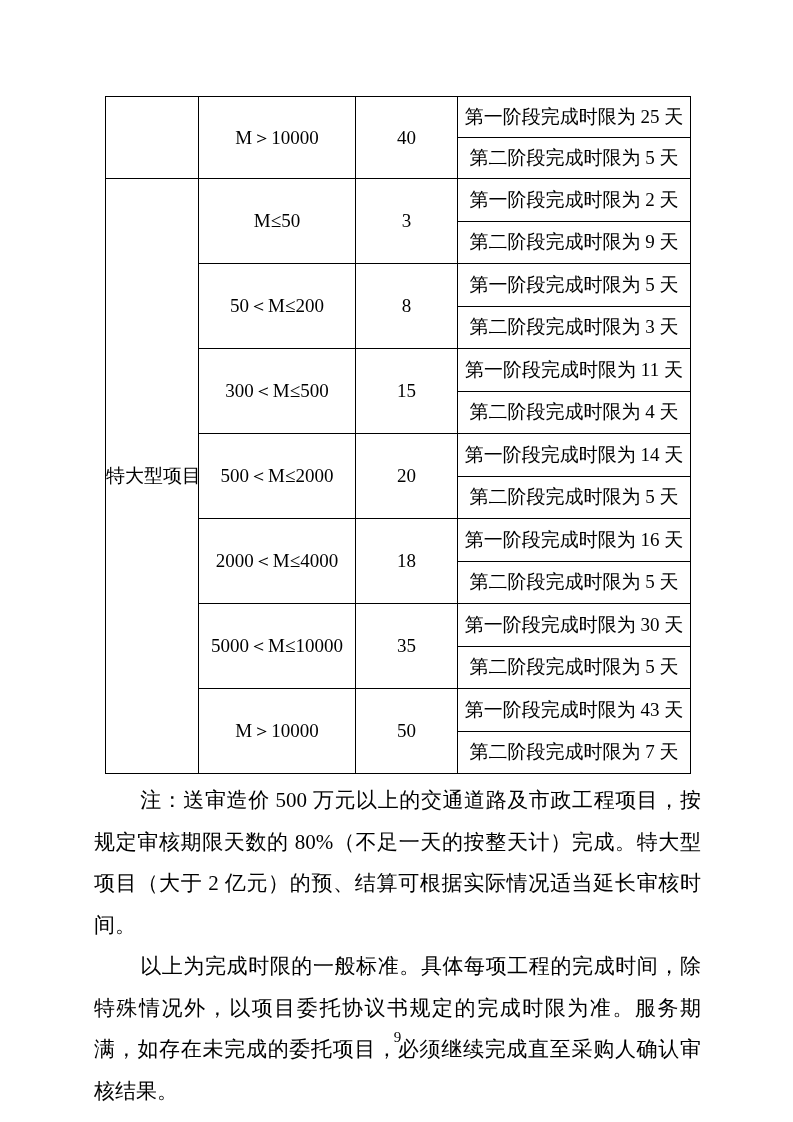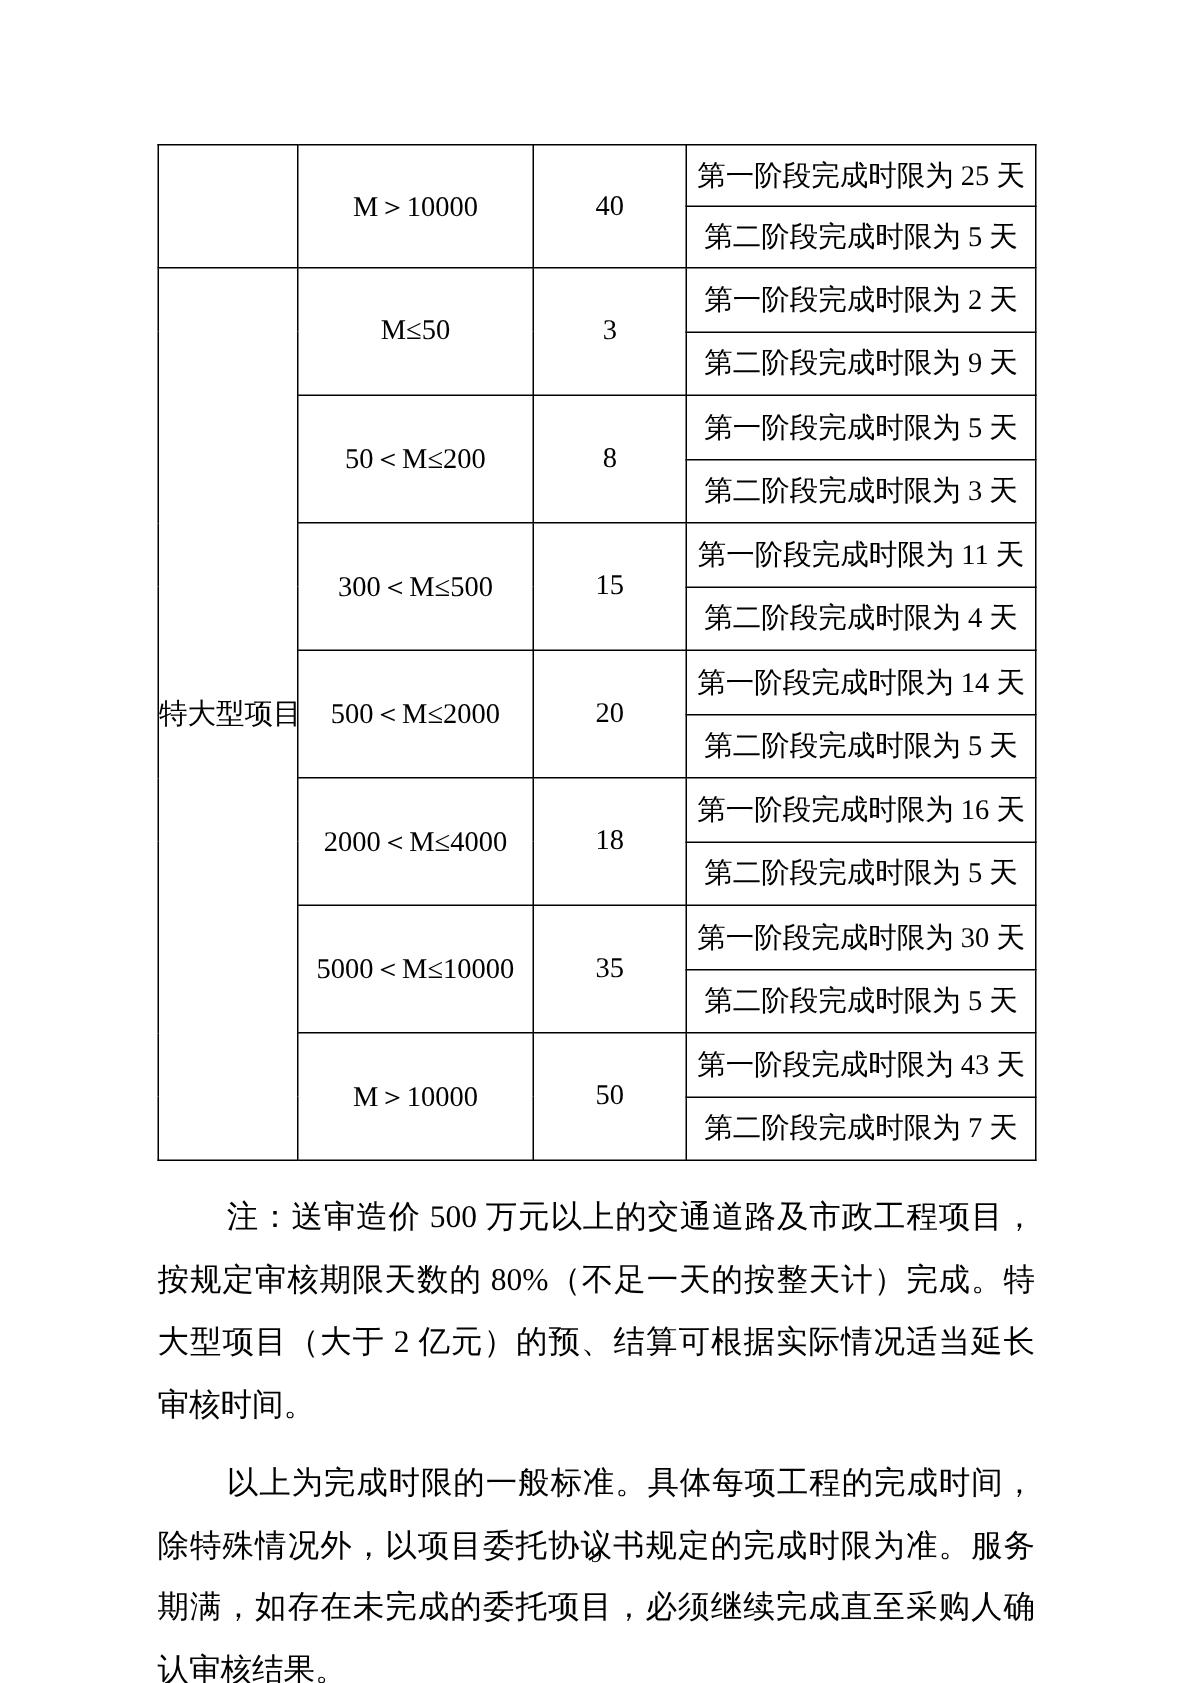--- a/index.html
+++ b/index.html
@@ -41,21 +41,21 @@
   .notes {
     position: absolute;
     left: 94px; top: 780px;
     width: 607px;
     font-size: 21px;
     line-height: 41.5px;
     text-align: justify;
   }
   .notes p {
     text-indent: 2.2em;
-    margin: 11px;
+    margin: 0;
   }
   .page-number {
     position: absolute;
     left: 94px; top: 1029px;
     width: 607px;
     text-align: center;
     font-size: 15px;
   }
 </style>
 </head>

